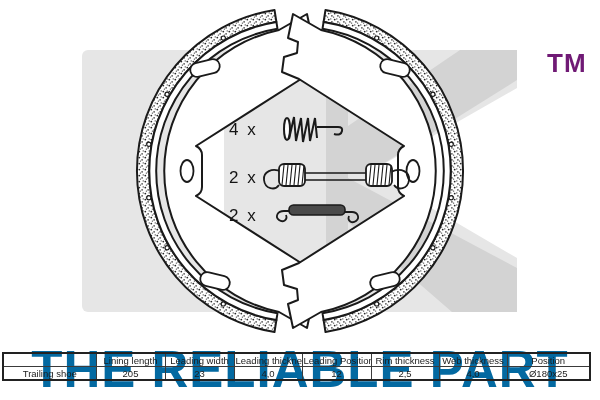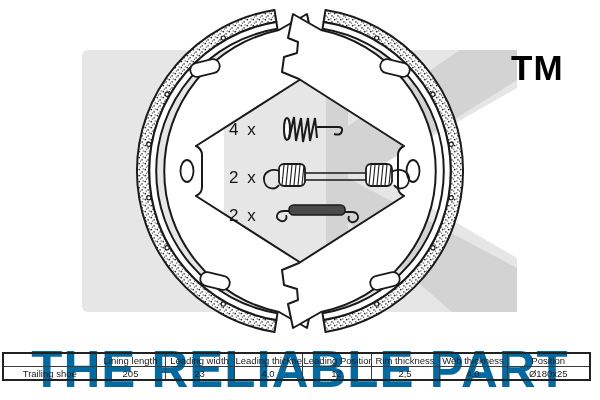--- a/index.html
+++ b/index.html
@@ -2,21 +2,21 @@
 <html><head>
 <meta charset="utf-8">
 <style>
   html,body{margin:0;padding:0;background:#fff;}
   .stage{
     position:relative;width:600px;height:400px;overflow:hidden;background:#fff;
     font-family:"Liberation Sans",sans-serif;
   }
   
   .wm-square{position:absolute;left:82px;top:50px;width:435px;height:262px;background:#e6e6e6;border-radius:6px;}
-  .wm-tm{position:absolute;left:511px;top:50px;font-size:35px;font-weight:bold;color:#000000;letter-spacing:1px;line-height:1;}
+  .wm-tm{position:absolute;left:547px;top:50px;font-size:26px;font-weight:bold;color:#701a75;letter-spacing:1px;line-height:1;}
   .wm-slogan{
     position:absolute;top:344px;left:50%;transform:translateX(-50%);
     font-size:51px;font-weight:bold;color:#0369a1;white-space:nowrap;line-height:1;letter-spacing:1px;
   }
   
   .drawing{position:absolute;left:0;top:0;z-index:2;}
   
   .spec{
     position:absolute;left:2px;top:352px;z-index:3;
     border-collapse:collapse;table-layout:fixed;width:588px;

